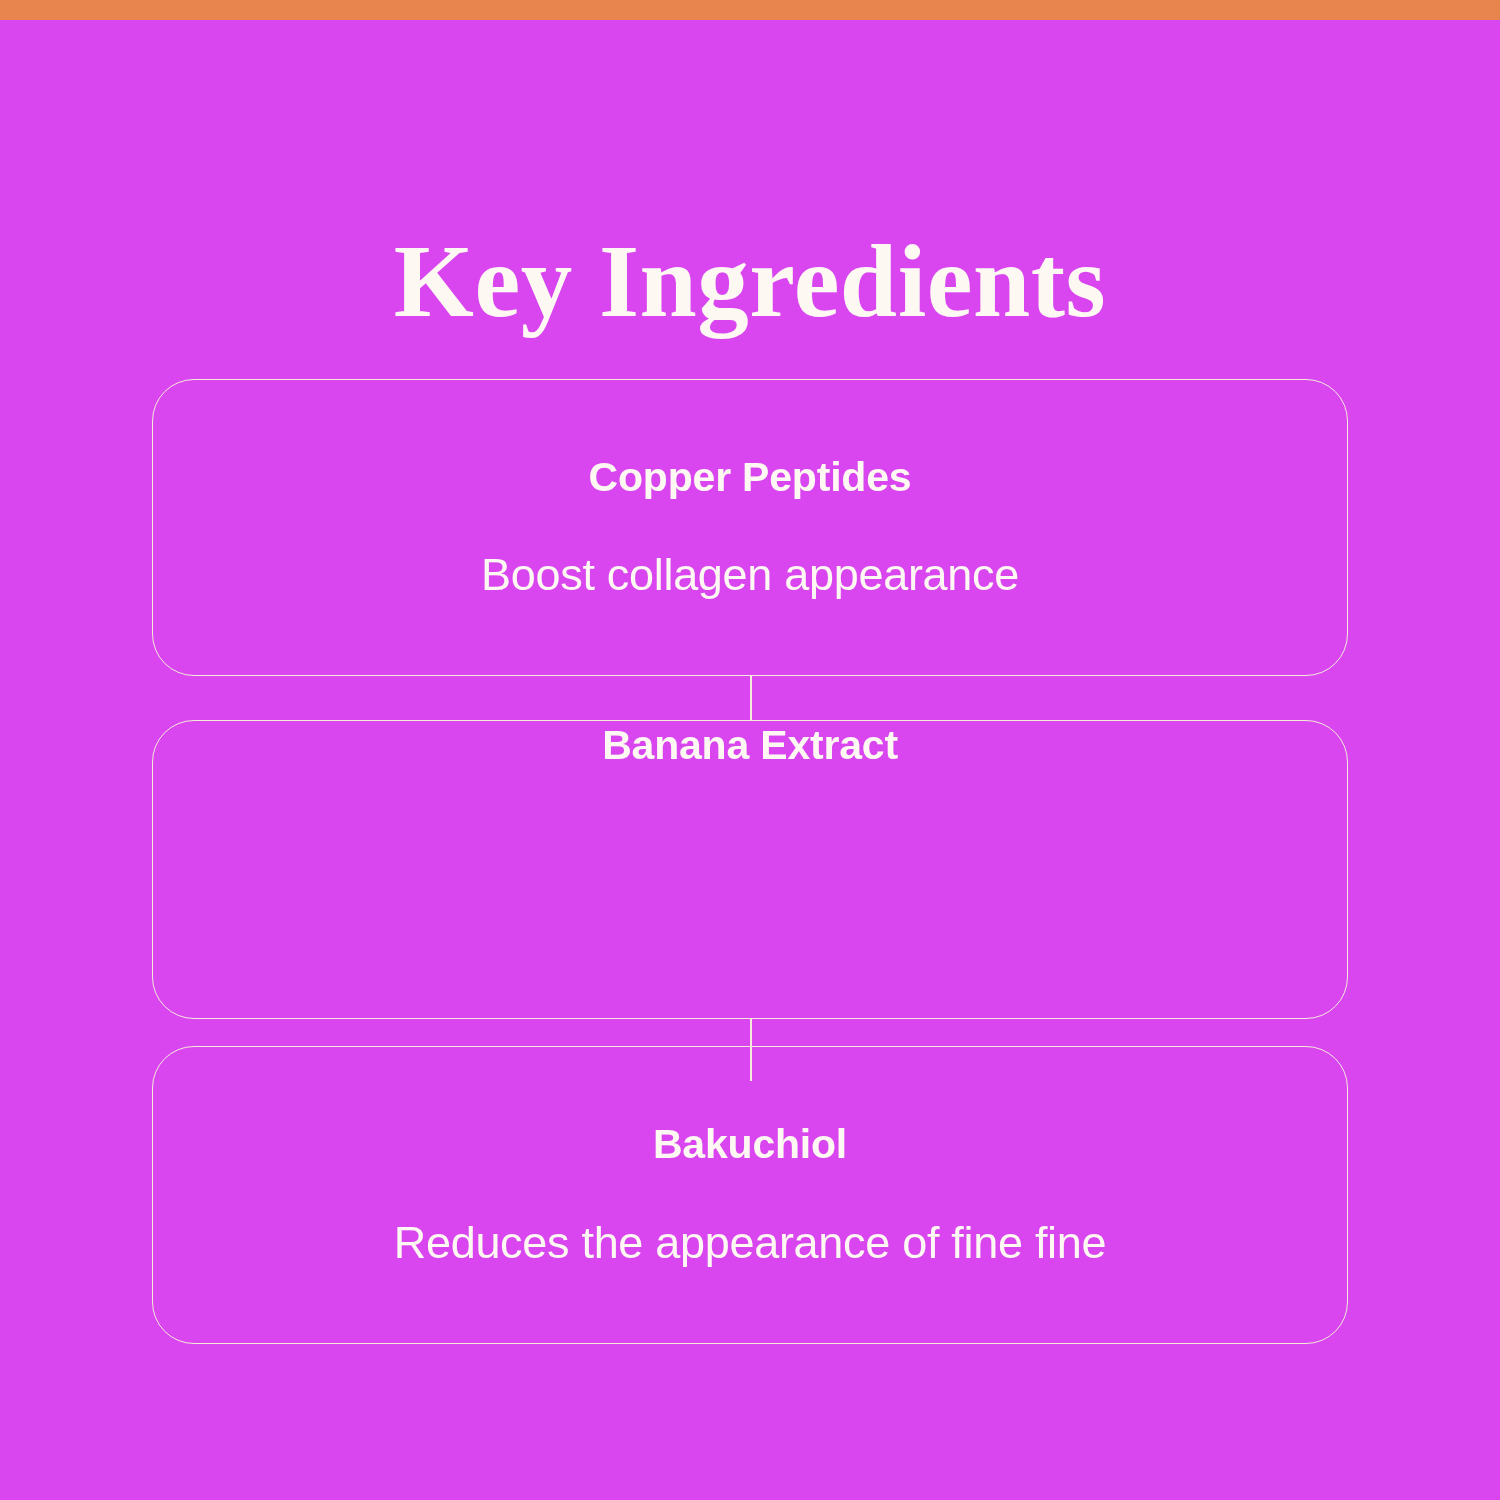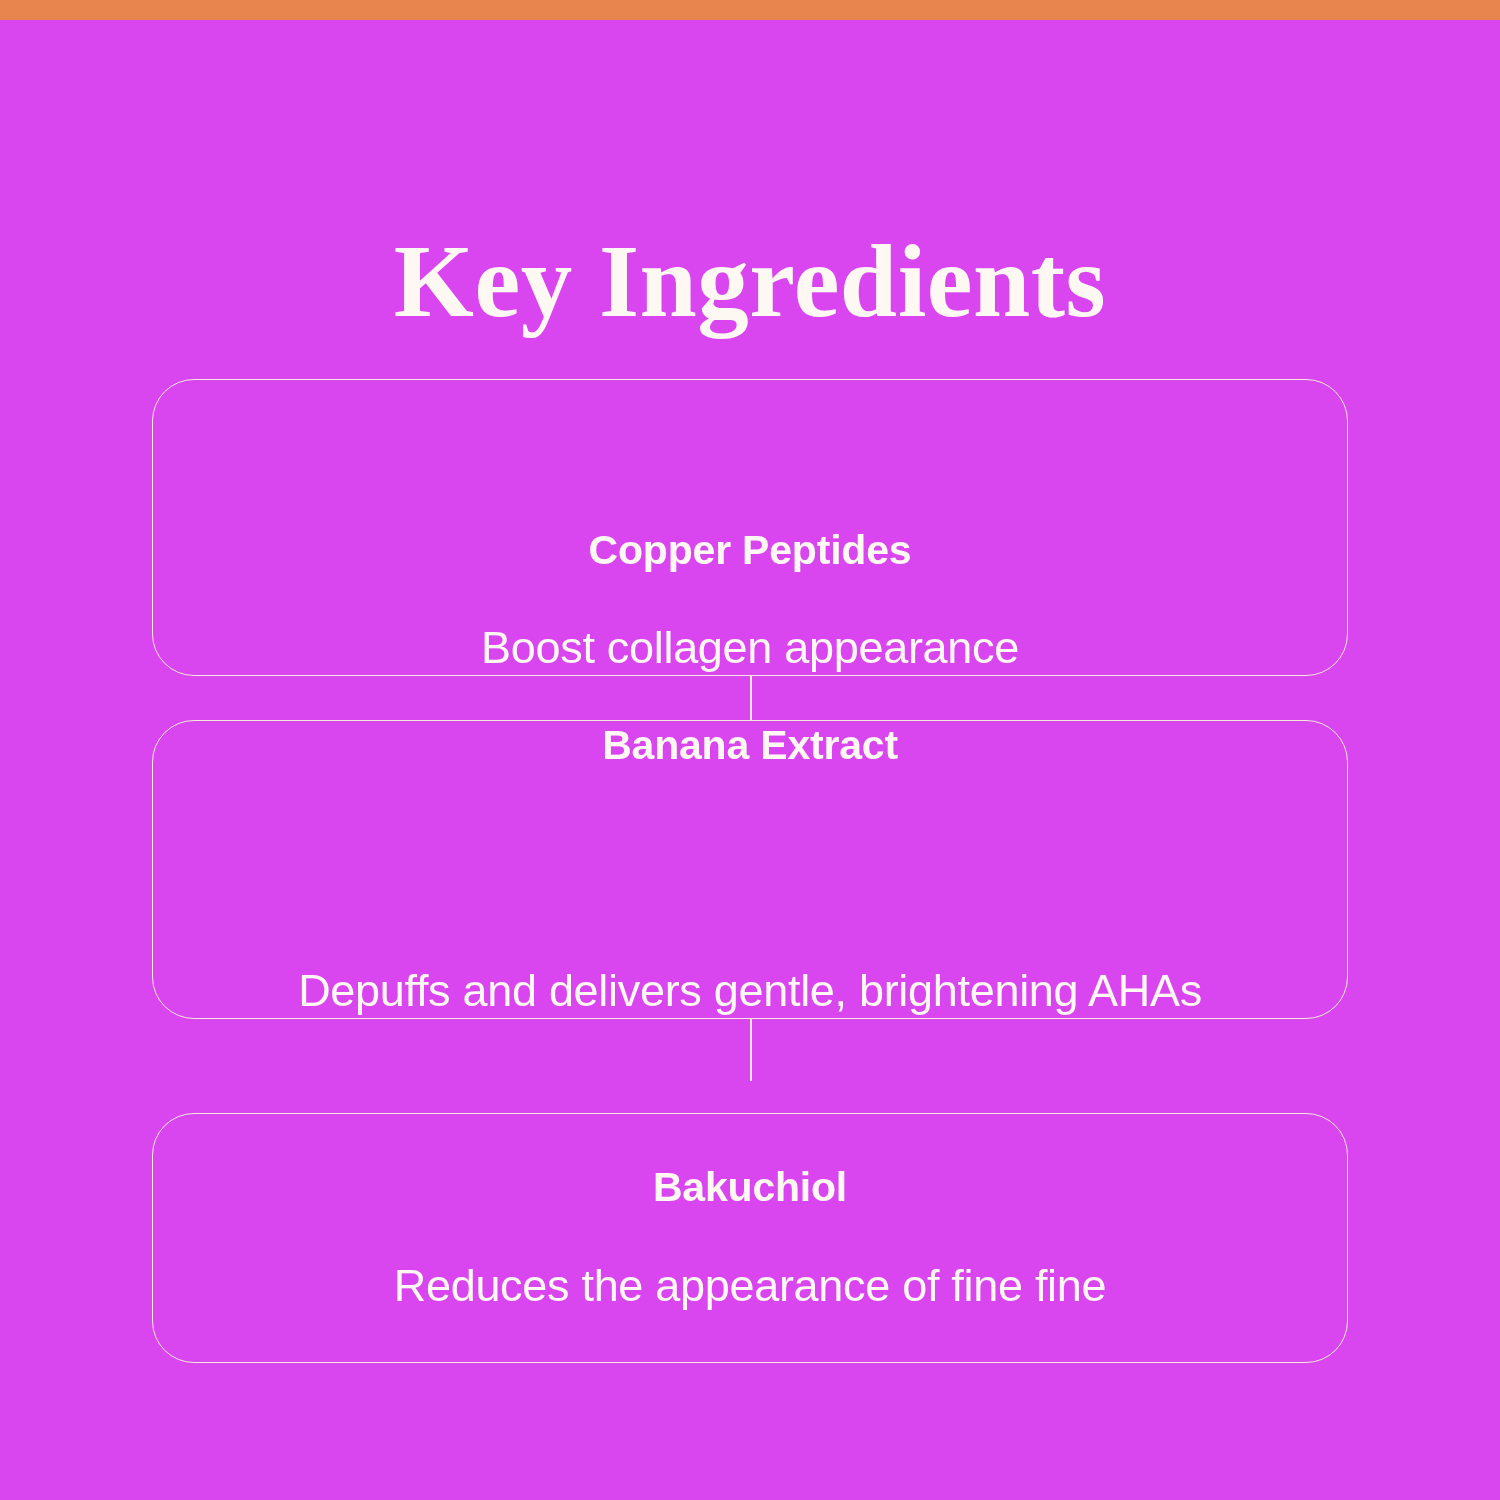--- a/index.html
+++ b/index.html
@@ -53,23 +53,23 @@
     width: 1196px;
     box-sizing: border-box;
     border: 1.5px solid #f6e9da;
     border-radius: 42px;
     background: transparent;
     display: flex;
     flex-direction: column;
     align-items: center;
     justify-content: center;
   }
-  .card-1 { top: 0px;   height: 297px; justify-content: flex-end; }
+  .card-1 { top: 0px;   height: 297px; }
   .card-2 { top: 341px; height: 299px; justify-content: space-between; }
-  .card-3 { top: 734px; height: 250px; }
+  .card-3 { top: 667px; height: 298px; }
 
   .card-title {
     font-family: "Liberation Sans", sans-serif;
     font-weight: 700;
     font-size: 41px;
     line-height: 1.2;
     letter-spacing: -0.2px;
     color: #fdf8f2;
     margin: 0 0 46px 0;
     text-align: center;
@@ -108,21 +108,20 @@
 
     <div class="card card-1">
       <div class="card-title">Copper Peptides</div>
       <div class="card-desc">Boost collagen appearance</div>
     </div>
 
     <div class="connector connector-1"></div>
 
     <div class="card card-2">
       <div class="card-title">Banana Extract</div>
-      <div class="card-desc">Depuffs and delivers gentle, brightening AHAs</div>
     </div>
 
     <div class="connector connector-2"></div>
 
     <div class="card card-3">
       <div class="card-title">Bakuchiol</div>
       <div class="card-desc">Reduces the appearance of fine fine</div>
     </div>
 
   </div>

